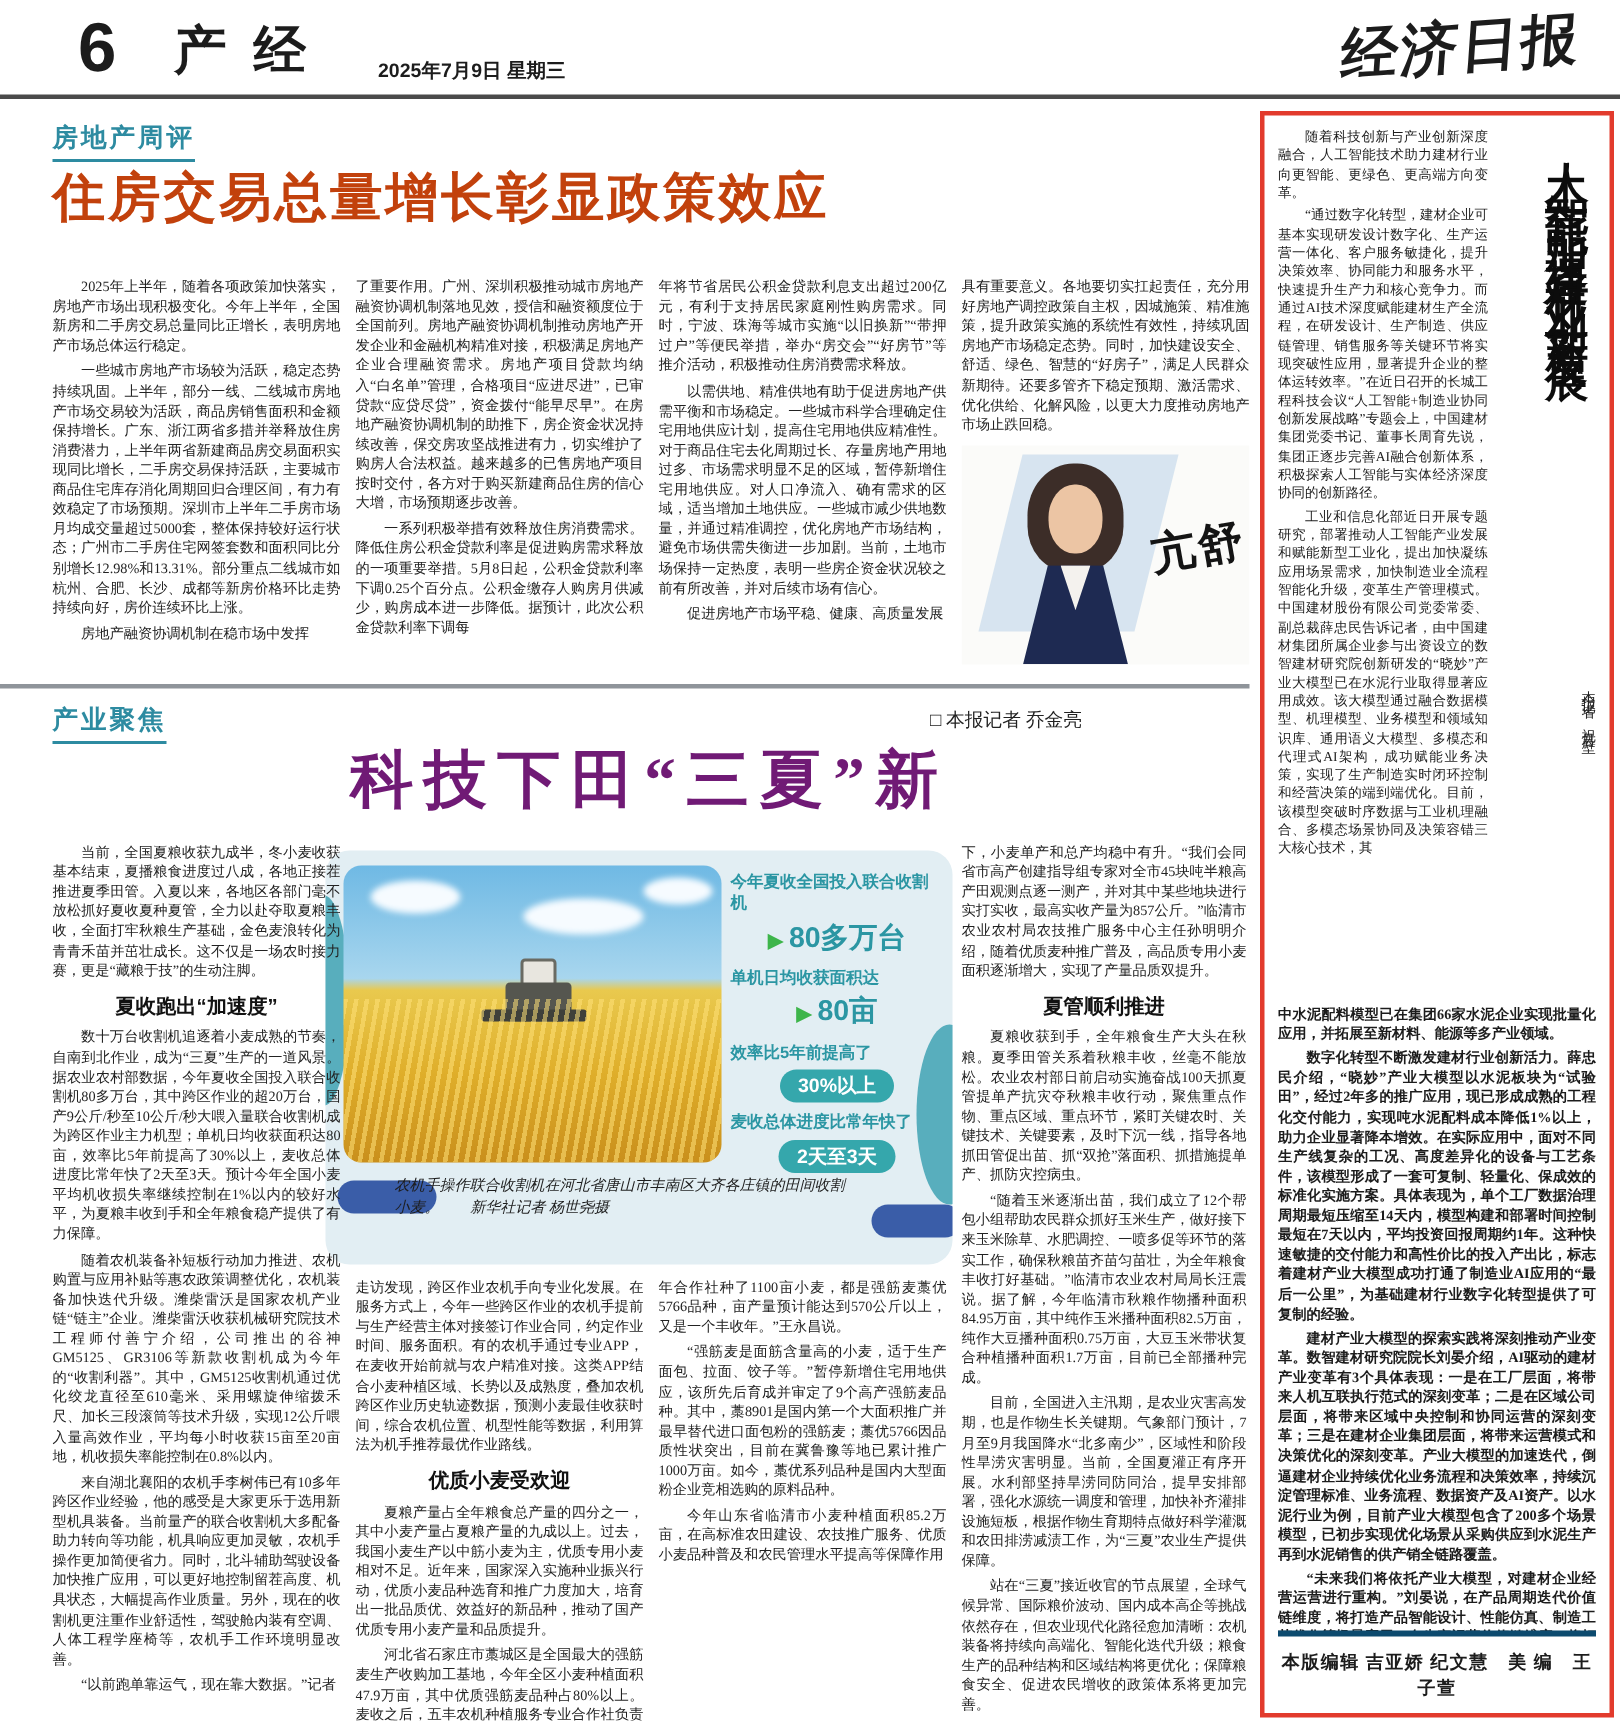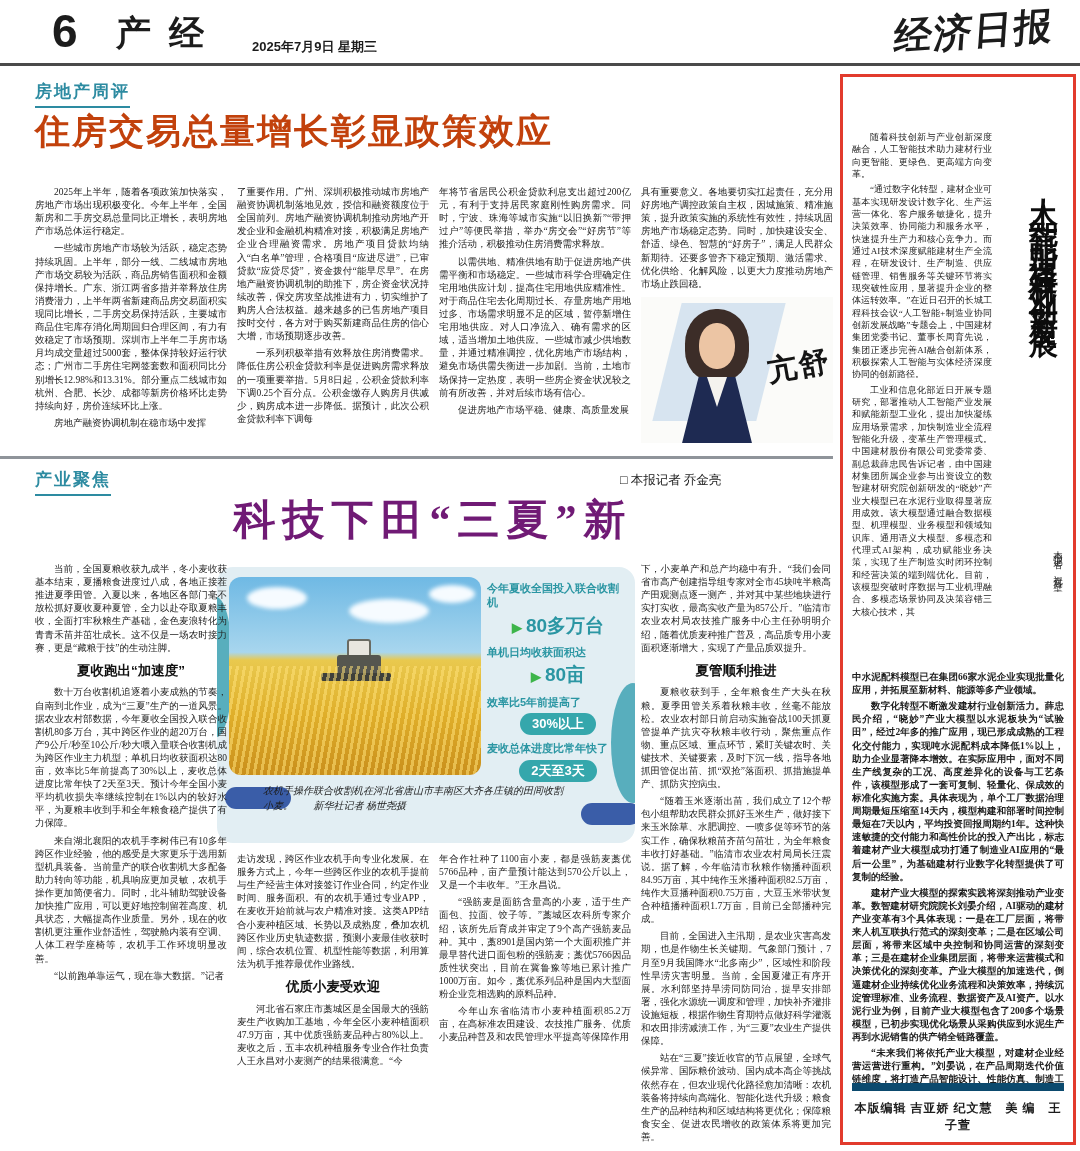--- a/index.html
+++ b/index.html
@@ -59,30 +59,30 @@
   .badge{display:inline-block;background:#35a7ac;color:#fff;font-size:13px;font-weight:700;
          border-radius:12px;padding:2px 12px;margin-top:4px;}
   .caption-row{position:absolute;left:8px;top:214px;width:402px;height:56px;font-size:10px;color:#1d1d1d;}
   .cap-pill-l{position:absolute;left:0px;top:6px;width:66px;height:22px;background:#3a5da8;border-radius:12px;}
   .cap-pill-r{position:absolute;right:-14px;top:22px;width:60px;height:22px;background:#3a5da8;border-radius:12px;}
   .cap-text{position:absolute;left:38px;top:2px;width:300px;line-height:1.5;text-align:justify;font-style:italic;}
   .cap-credit{font-style:italic;}
   
   .redbox{position:absolute;left:840px;top:74px;width:236px;height:1071px;border:3px solid #e23b2d;
           box-sizing:border-box;padding:8px 9px;background:#fff;}
-  .a3top{position:relative;height:582px;display:flex;overflow:hidden;align-items:center;}
+  .a3top{position:relative;height:582px;display:flex;overflow:hidden;}
   .a3narrow{width:140px;font-size:9px;line-height:1.37;overflow:hidden;}
   .a3narrow p{margin:0 0 3px;text-indent:2em;text-align:justify;}
   .a3titlewrap{flex:1;writing-mode:vertical-rl;text-orientation:upright;display:flex;padding-left:4px;}
   .a3title{font-size:29px;font-weight:900;letter-spacing:11px;font-family:"Liberation Sans",sans-serif;color:#0c0c0c;}
   .a3byline{font-size:9.5px;letter-spacing:3px;padding-top:225px;margin-top:0;color:#222;}
   .a3wide{height:418px;overflow:hidden;font-size:9.5px;line-height:1.38;margin-top:4px;}
   .a3wide p{margin:0 0 3px;text-indent:2em;text-align:justify;font-weight:bold;}
   .a3wide p.cont{text-indent:0;}
-  .a3footer{position:absolute;left:9px;right:9px;bottom:8px;border-top:8px solid #0c4a6e;padding-top:9px;
+  .a3footer{position:absolute;left:9px;right:9px;bottom:8px;border-top:4px solid #0c4a6e;padding-top:9px;
             font-size:12px;font-weight:700;text-align:center;letter-spacing:1px;}
 </style>
 </head>
 <body>
 
 <div class="header">
   <div class="pagenum">6</div>
   <div class="secname">产经</div>
   <div class="pubdate">2025年7月9日 星期三</div>
   <div class="masthead">经济日报</div>
@@ -160,31 +160,33 @@
         <span>农机手操作联合收割机在河北省唐山市丰南区大齐各庄镇的田间收割小麦。</span>
         <span class="cap-credit" style="margin-left:18px;margin-top:27px;">新华社记者 杨世尧摄</span>
       </div>
     </div>
   </div>
 
   <div class="col" style="left:0;top:0;width:192px;height:584px;">
     <p>当前，全国夏粮收获九成半，冬小麦收获基本结束，夏播粮食进度过八成，各地正接茬推进夏季田管。入夏以来，各地区各部门毫不放松抓好夏收夏种夏管，全力以赴夺取夏粮丰收，全面打牢秋粮生产基础，金色麦浪转化为青青禾苗并茁壮成长。这不仅是一场农时接力赛，更是“藏粮于技”的生动注脚。</p>
     <div class="subhead">夏收跑出“加速度”</div>
     <p>数十万台收割机追逐着小麦成熟的节奏，自南到北作业，成为“三夏”生产的一道风景。据农业农村部数据，今年夏收全国投入联合收割机80多万台，其中跨区作业的超20万台，国产9公斤/秒至10公斤/秒大喂入量联合收割机成为跨区作业主力机型；单机日均收获面积达80亩，效率比5年前提高了30%以上，麦收总体进度比常年快了2天至3天。预计今年全国小麦平均机收损失率继续控制在1%以内的较好水平，为夏粮丰收到手和全年粮食稳产提供了有力保障。</p>
+    <p>随着农机装备补短板行动加力推进、农机购置与应用补贴等惠农政策调整优化，农机装备加快迭代升级。潍柴雷沃是国家农机产业链“链主”企业。潍柴雷沃收获机械研究院技术工程师付善宁介绍，公司推出的谷神GM5125、GR3106等新款收割机成为今年的“收割利器”。其中，GM5125收割机通过优化绞龙直径至610毫米、采用螺旋伸缩拨禾尺、加长三段滚筒等技术升级，实现12公斤喂入量高效作业，平均每小时收获15亩至20亩地，机收损失率能控制在0.8%以内。</p>
     <p>来自湖北襄阳的农机手李树伟已有10多年跨区作业经验，他的感受是大家更乐于选用新型机具装备。当前量产的联合收割机大多配备助力转向等功能，机具响应更加灵敏，农机手操作更加简便省力。同时，北斗辅助驾驶设备加快推广应用，可以更好地控制留茬高度、机具状态，大幅提高作业质量。另外，现在的收割机更注重作业舒适性，驾驶舱内装有空调、人体工程学座椅等，农机手工作环境明显改善。</p>
     <p>“以前跑单靠运气，现在靠大数据。”记者</p>
   </div>
   <div class="col" style="left:202px;top:290px;width:192px;height:294px;">
     <p class="cont">走访发现，跨区作业农机手向专业化发展。在服务方式上，今年一些跨区作业的农机手提前与生产经营主体对接签订作业合同，约定作业时间、服务面积。有的农机手通过专业APP，在麦收开始前就与农户精准对接。这类APP结合小麦种植区域、长势以及成熟度，叠加农机跨区作业历史轨迹数据，预测小麦最佳收获时间，综合农机位置、机型性能等数据，利用算法为机手推荐最优作业路线。</p>
     <div class="subhead">优质小麦受欢迎</div>
+    <p>夏粮产量占全年粮食总产量的四分之一，其中小麦产量占夏粮产量的九成以上。过去，我国小麦生产以中筋小麦为主，优质专用小麦相对不足。近年来，国家深入实施种业振兴行动，优质小麦品种选育和推广力度加大，培育出一批品质优、效益好的新品种，推动了国产优质专用小麦产量和品质提升。</p>
     <p>河北省石家庄市藁城区是全国最大的强筋麦生产收购加工基地，今年全区小麦种植面积47.9万亩，其中优质强筋麦品种占80%以上。麦收之后，五丰农机种植服务专业合作社负责人王永昌对小麦测产的结果很满意。“今</p>
   </div>
   <div class="col" style="left:404px;top:290px;width:192px;height:294px;">
     <p class="cont">年合作社种了1100亩小麦，都是强筋麦藁优5766品种，亩产量预计能达到570公斤以上，又是一个丰收年。”王永昌说。</p>
-    <p>“强筋麦是面筋含量高的小麦，适于生产面包、拉面、饺子等。”藁城区农科所专家介绍，该所先后育成并审定了9个高产强筋麦品种。其中，藁8901是国内第一个大面积推广并最早替代进口面包粉的强筋麦；藁优5766因品质性状突出，目前在冀鲁豫等地已累计推广1000万亩。如今，藁优系列品种是国内大型面粉企业竞相选购的原料品种。</p>
+    <p>“强筋麦是面筋含量高的小麦，适于生产面包、拉面、饺子等。”暂停新增住宅用地供应，该所先后育成并审定了9个高产强筋麦品种。其中，藁8901是国内第一个大面积推广并最早替代进口面包粉的强筋麦；藁优5766因品质性状突出，目前在冀鲁豫等地已累计推广1000万亩。如今，藁优系列品种是国内大型面粉企业竞相选购的原料品种。</p>
     <p>今年山东省临清市小麦种植面积85.2万亩，在高标准农田建设、农技推广服务、优质小麦品种普及和农民管理水平提高等保障作用</p>
   </div>
   <div class="col" style="left:606px;top:0;width:190px;height:584px;">
     <p class="cont">下，小麦单产和总产均稳中有升。“我们会同省市高产创建指导组专家对全市45块吨半粮高产田观测点逐一测产，并对其中某些地块进行实打实收，最高实收产量为857公斤。”临清市农业农村局农技推广服务中心主任孙明明介绍，随着优质麦种推广普及，高品质专用小麦面积逐渐增大，实现了产量品质双提升。</p>
     <div class="subhead">夏管顺利推进</div>
     <p>夏粮收获到手，全年粮食生产大头在秋粮。夏季田管关系着秋粮丰收，丝毫不能放松。农业农村部日前启动实施奋战100天抓夏管提单产抗灾夺秋粮丰收行动，聚焦重点作物、重点区域、重点环节，紧盯关键农时、关键技术、关键要素，及时下沉一线，指导各地抓田管促出苗、抓“双抢”落面积、抓措施提单产、抓防灾控病虫。</p>
     <p>“随着玉米逐渐出苗，我们成立了12个帮包小组帮助农民群众抓好玉米生产，做好接下来玉米除草、水肥调控、一喷多促等环节的落实工作，确保秋粮苗齐苗匀苗壮，为全年粮食丰收打好基础。”临清市农业农村局局长汪震说。据了解，今年临清市秋粮作物播种面积84.95万亩，其中纯作玉米播种面积82.5万亩，纯作大豆播种面积0.75万亩，大豆玉米带状复合种植播种面积1.7万亩，目前已全部播种完成。</p>
     <p>目前，全国进入主汛期，是农业灾害高发期，也是作物生长关键期。气象部门预计，7月至9月我国降水“北多南少”，区域性和阶段性旱涝灾害明显。当前，全国夏灌正有序开展。水利部坚持旱涝同防同治，提早安排部署，强化水源统一调度和管理，加快补齐灌排设施短板，根据作物生育期特点做好科学灌溉和农田排涝减渍工作，为“三夏”农业生产提供保障。</p>
     <p>站在“三夏”接近收官的节点展望，全球气候异常、国际粮价波动、国内成本高企等挑战依然存在，但农业现代化路径愈加清晰：农机装备将持续向高端化、智能化迭代升级；粮食生产的品种结构和区域结构将更优化；保障粮食安全、促进农民增收的政策体系将更加完善。</p>
   </div>

